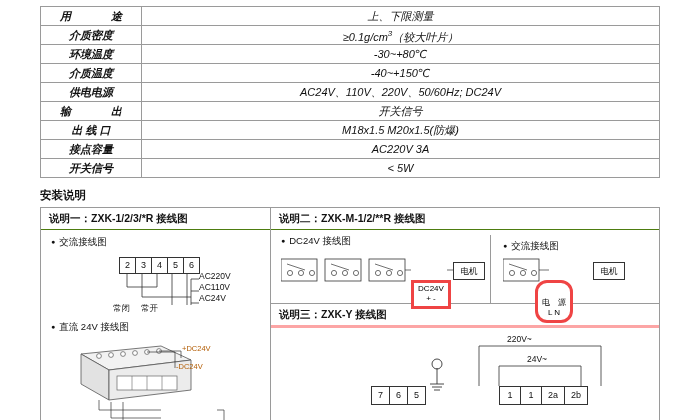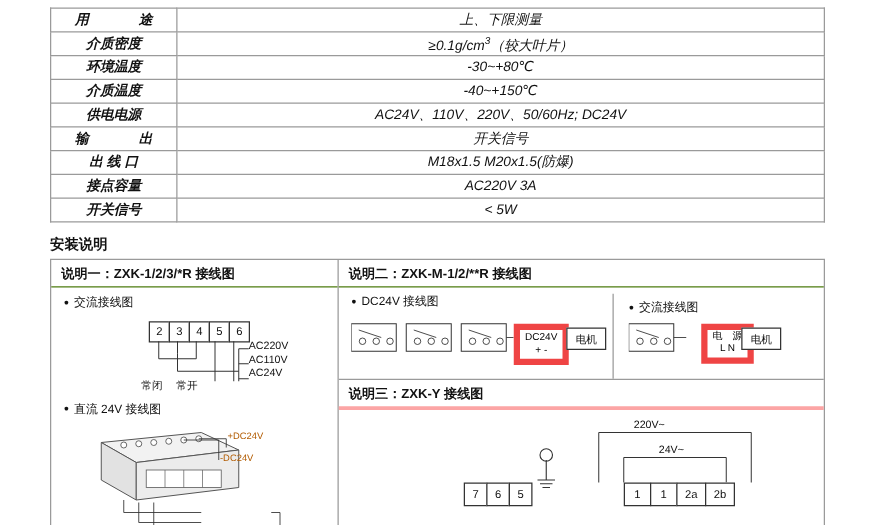--- a/index.html
+++ b/index.html
@@ -71,22 +71,22 @@
   }
 
   
   .terms{display:flex;}
   .term{
     width:15px;height:15px;border:1px solid #333;
     font-size:9px;text-align:center;line-height:15px;
     background:#fff;margin-right:-1px;
   }
   .orangebox{
-    border:5px solid #ef4444;color:#000;background:#fff;
-    font-size:8px;text-align:center;
+    border:3px solid #ef4444;color:#000;background:#fff;
+    font-size:8px;text-align:center;margin-top:21px;
   }
   .plainbox{
     border:1px solid #333;background:#fff;font-size:8.5px;
     text-align:center;
   }
   svg{display:block;}
 </style>
 </head>
 <body>
 
@@ -255,21 +255,21 @@
         <div style="position:absolute;left:228px;top:0;width:160px;">
           <div class="sub" style="margin-top:5px;margin-left:4px;">交流接线图</div>
           <svg width="80" height="36" style="position:absolute;left:4px;top:22px;">
             <rect x="0" y="2" width="36" height="22" fill="#fff" stroke="#333" stroke-width="0.8"></rect>
             <circle cx="9" cy="16" r="2.6" fill="#fff" stroke="#333" stroke-width="0.7"></circle>
             <circle cx="20" cy="16" r="2.6" fill="#fff" stroke="#333" stroke-width="0.7"></circle>
             <circle cx="31" cy="16" r="2.6" fill="#fff" stroke="#333" stroke-width="0.7"></circle>
             <line x1="6" y1="7" x2="24" y2="13" stroke="#333" stroke-width="0.7"></line>
             <line x1="36" y1="13" x2="46" y2="13" stroke="#333" stroke-width="0.7"></line>
           </svg>
-          <div class="orangebox" style="position:absolute;left:62px;top:24px;width:32px;height:22px;line-height:10px;padding-top:0;">
+          <div class="orangebox" style="position:absolute;left:36px;top:24px;width:32px;height:22px;line-height:10px;padding-top:15px;border-radius:12px;">
             <div>电　源</div>
             <div>L  N</div>
           </div>
           <div class="plainbox" style="position:absolute;left:94px;top:27px;width:30px;height:16px;line-height:16px;">电机</div>
         </div>
       </div>
 
       <div style="border-top:1px solid #9a9a9a;">
         <div class="hdr" style="border-bottom:3px solid #fca5a5;">说明三：ZXK-Y 接线图</div>
 

